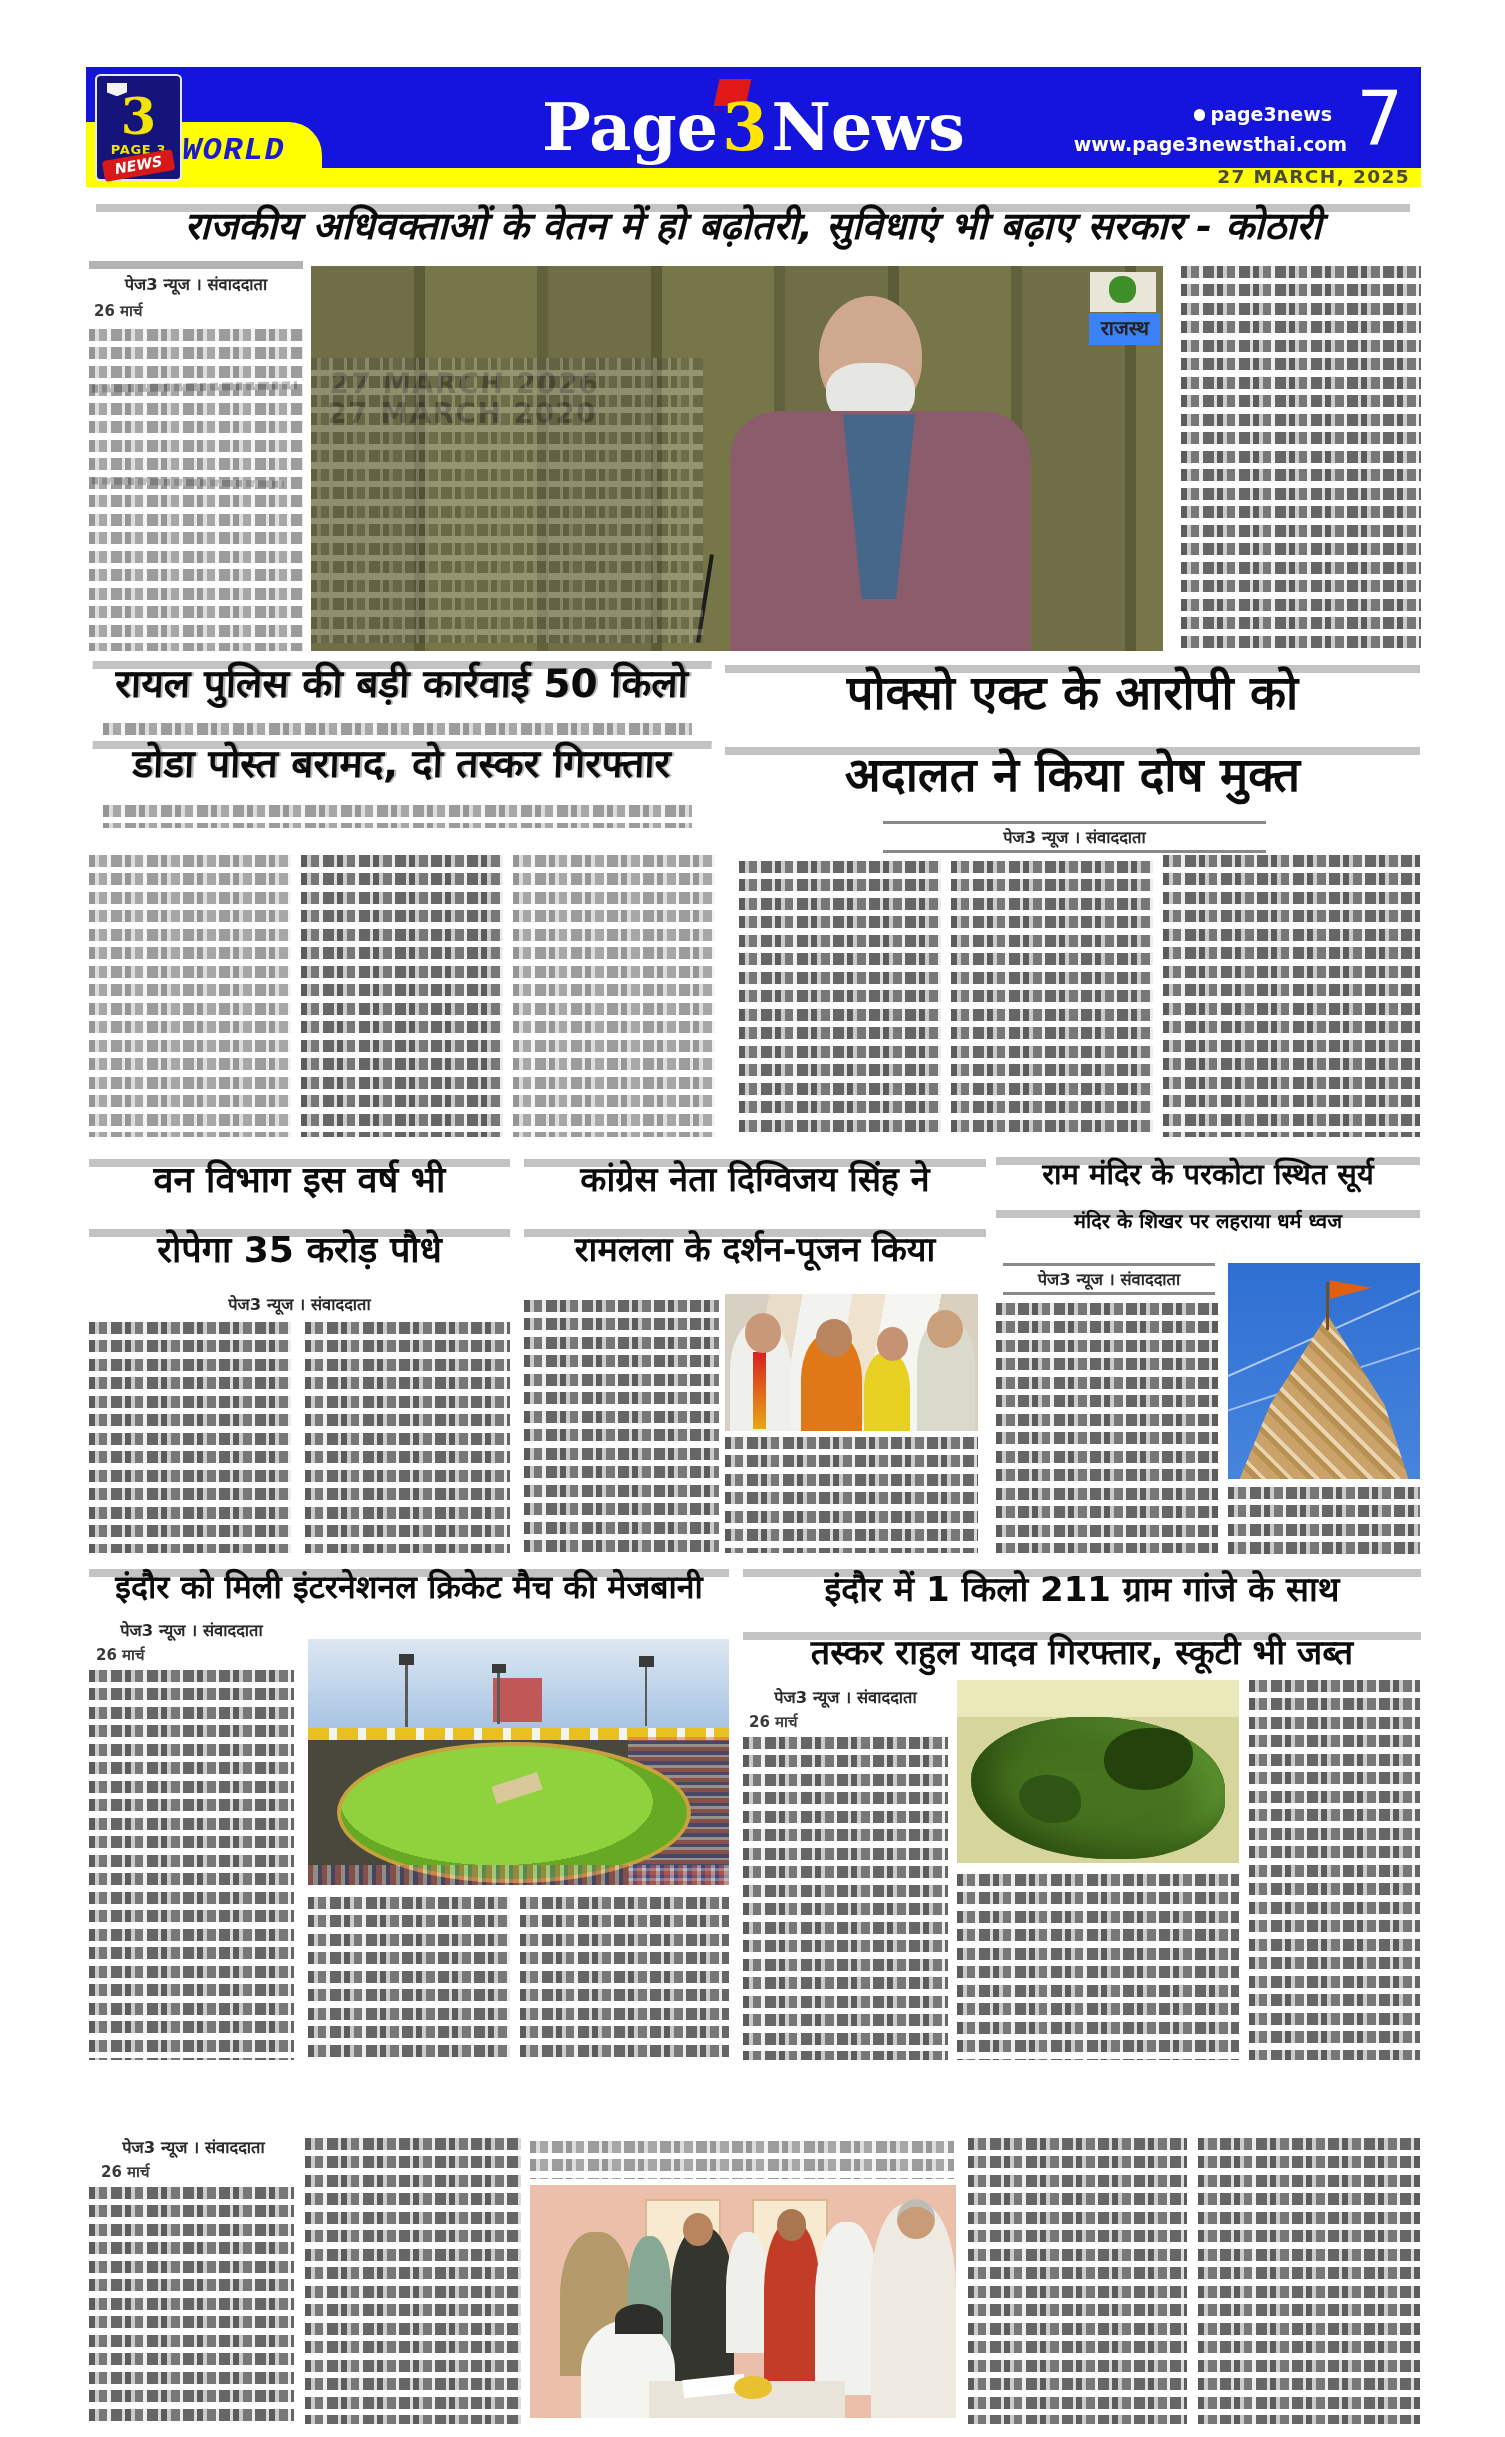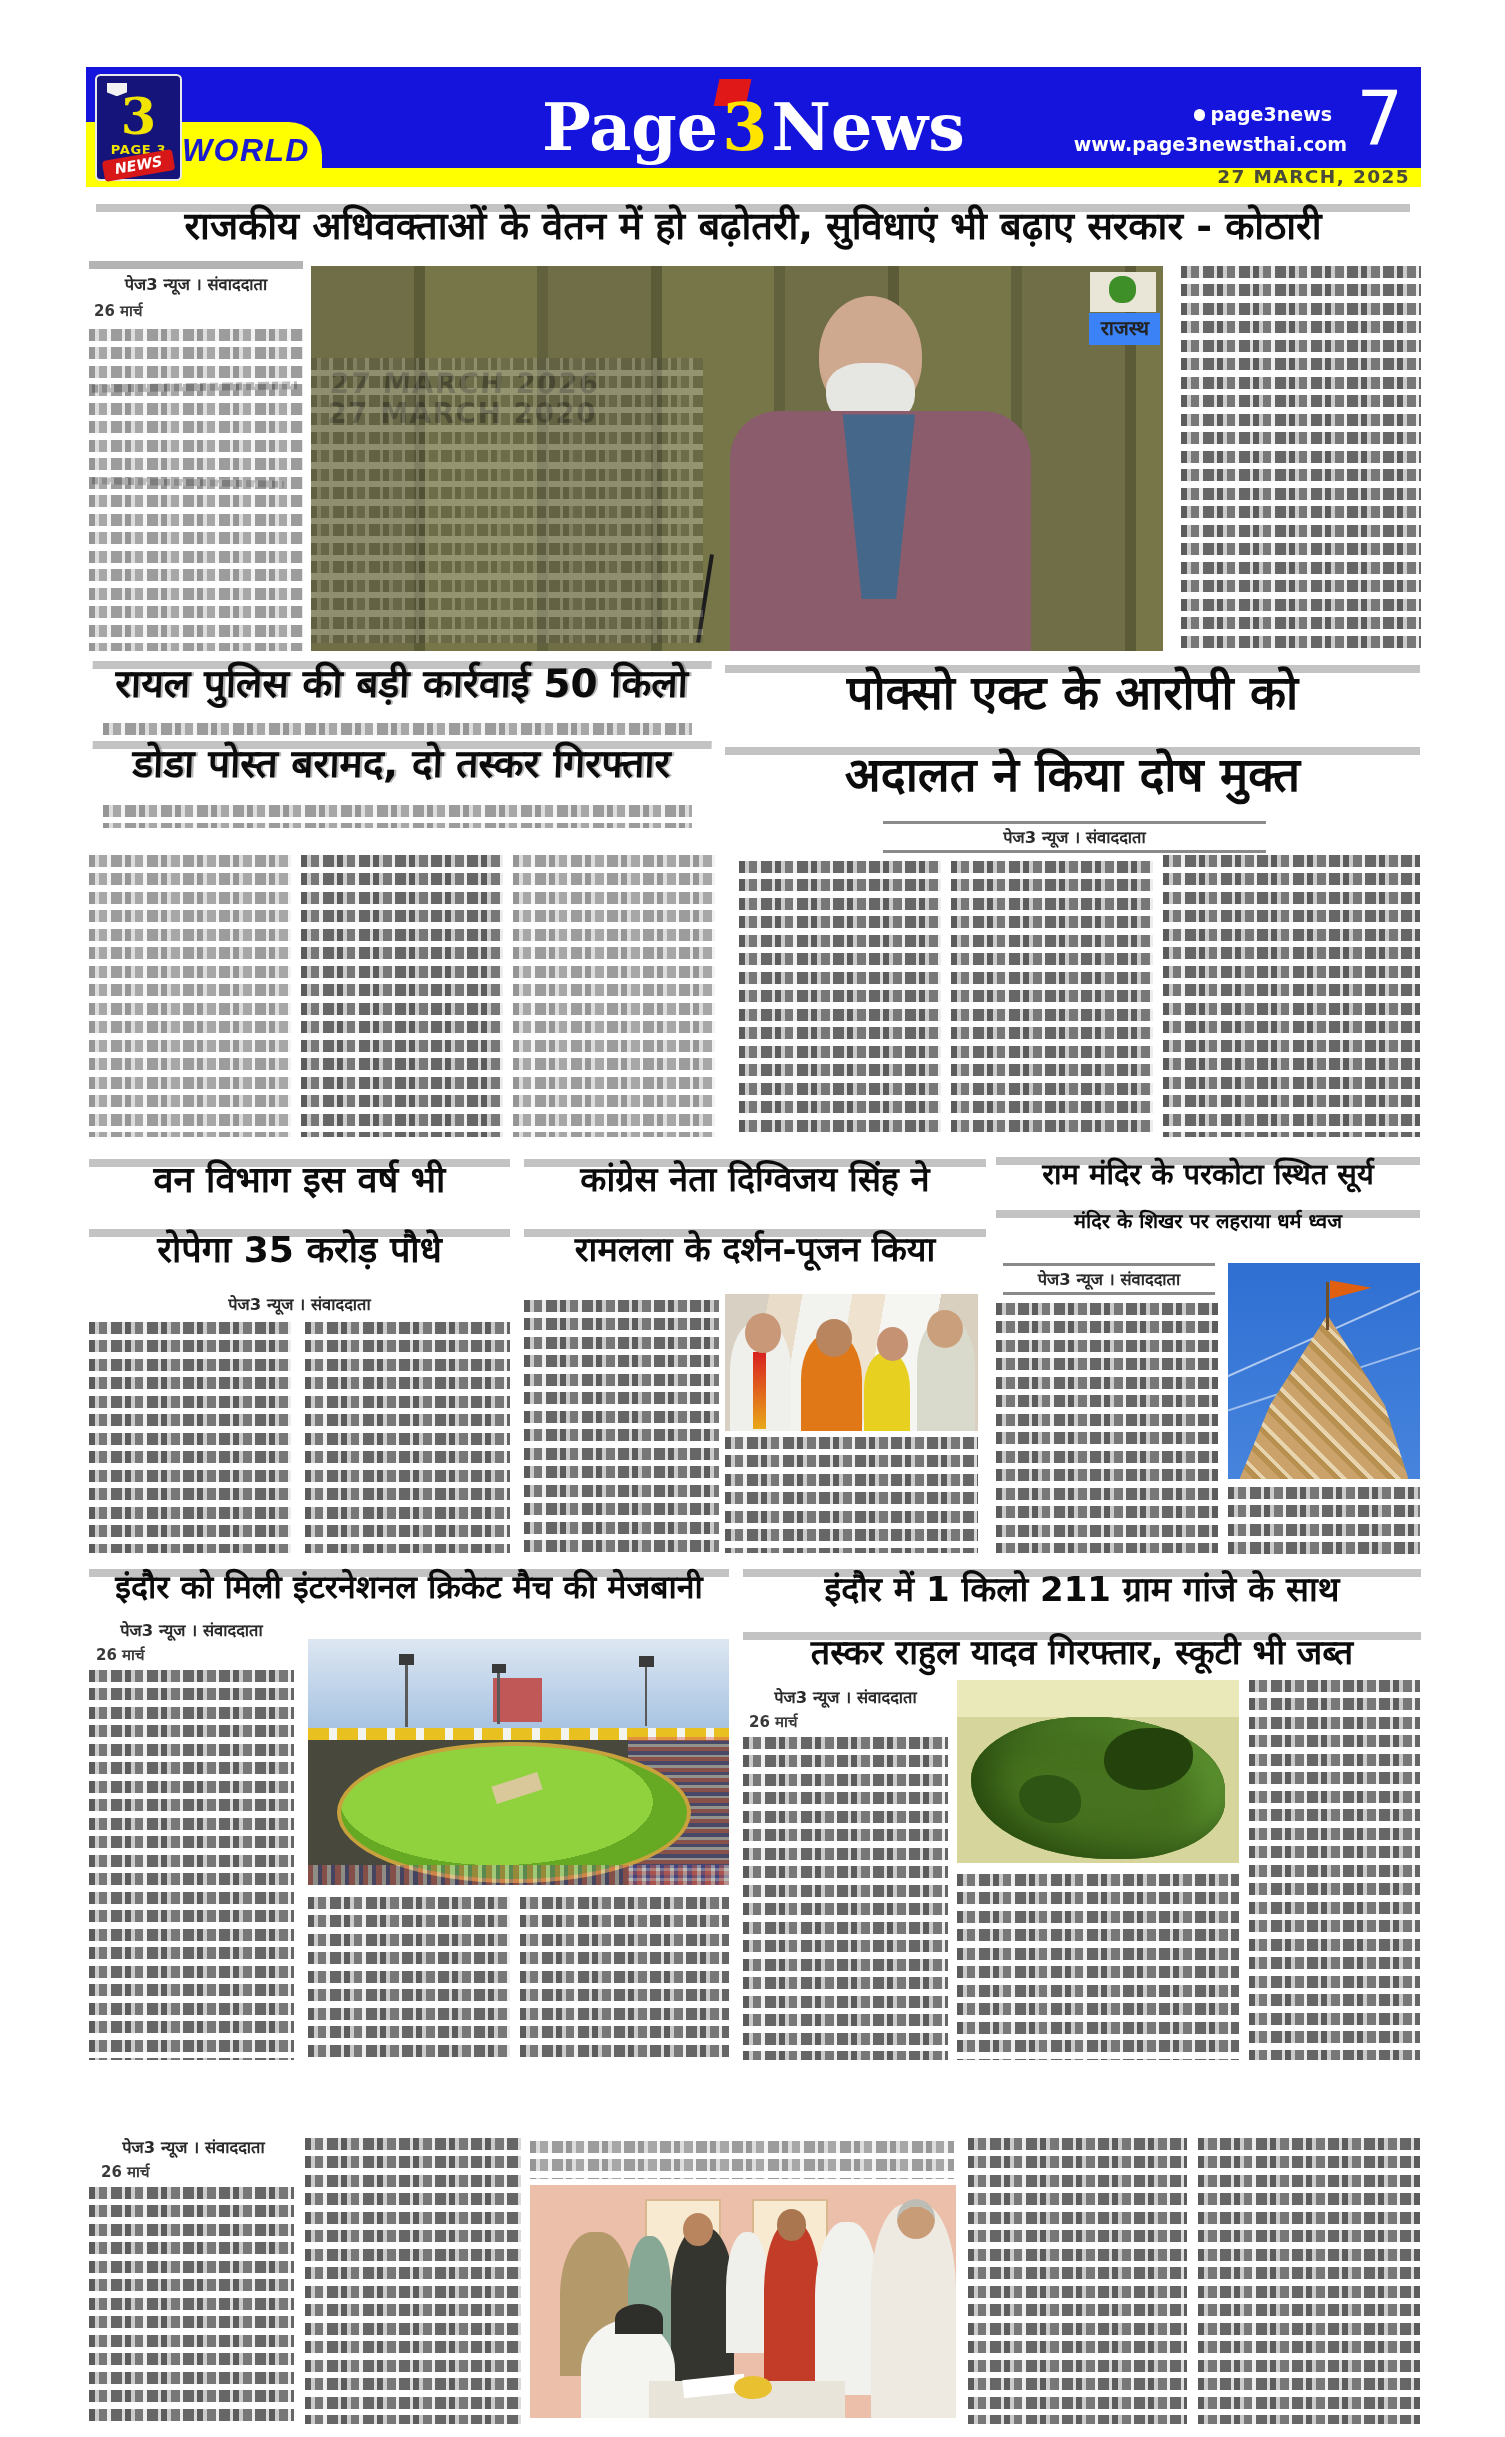--- a/index.html
+++ b/index.html
@@ -16,21 +16,21 @@
       repeating-linear-gradient(90deg,#2f2f2f 0 6.2px,#bdbdbd 6.2px 9.6px,#515151 9.6px 18.5px,#e8e8e8 18.5px 22px,#3c3c3c 22px 33px,#d2d2d2 33px 36px);}
   .soft{opacity:.5;}
   .med{opacity:.78;}
   .byline{font-weight:bold;color:#2a2a2a;text-align:center;font-size:16.4px;line-height:1.2;}
   .dateline{font-weight:bold;color:#3a3a3a;font-size:15px;}
   .rule{background:#b3b3b3;}
   .thinrule{background:#8a8a8a;}
   
   .hdr-blue{background:#1414dc;}
   .hdr-yellow{background:#ffff00;}
-  .world{font-family:Liberation Sans, sans-serif;font-style:italic;font-weight:bold;
+  .world{font-family:Liberation Mono, monospace;font-style:italic;font-weight:bold;
          color:#1b1bd0;font-size:32px;letter-spacing:1.4px;}
   .brand{font-family:"DejaVu Serif","Liberation Serif",serif;font-weight:bold;color:#ffffff;
          font-size:65px;white-space:nowrap;}
   .brand .b3{color:#ffe400;position:relative;display:inline-block;padding:0 4.1px;}
   .brand .b3 .flag{position:absolute;left:-1.4px;top:-9.6px;width:31.5px;height:27px;background:#e01818;
                    transform:skewX(-12deg);z-index:-1;}
   .wdot{display:inline-block;width:11.6px;height:11.6px;border-radius:50%;background:#fff;margin-right:5.5px;}
   .hsmall{color:#ffffff;font-weight:bold;font-size:19px;white-space:nowrap;}
   .date{color:#4a4a38;font-weight:bold;font-size:18.5px;letter-spacing:1.4px;}
   .p7{color:#ffffff;font-size:74px;font-weight:normal;}
@@ -65,21 +65,21 @@
     <div class="abs brand" style="left:50%;top:22px;transform:translateX(-50%);">
       <span>Page</span><span class="b3"><i class="flag"></i><span>3</span></span><span>News</span>
     </div>
 
     <div class="abs p7" style="right:9.6px;top:8.2px;width:63px;text-align:center;">7</div>
     <div class="abs hsmall" style="right:89px;top:36px;"><span class="wdot"></span><span>page3news</span></div>
     <div class="abs hsmall" style="right:74px;top:66px;">www.page3newsthai.com</div>
     <div class="abs date" style="right:11px;top:101px;height:18.5px;line-height:18.5px;">27 MARCH, 2025</div>
   </div>
 
-  <div class="abs hl cap" style="left:96px;top:204px;width:1314px;font-size:38px;">राजकीय अधिवक्ताओं के वेतन में हो बढ़ोतरी, सुविधाएं भी बढ़ाए सरकार - कोठारी</div>
+  <div class="abs hl cap" style="left:96px;top:204px;width:1314px;font-size:38px;font-style:italic;">राजकीय अधिवक्ताओं के वेतन में हो बढ़ोतरी, सुविधाएं भी बढ़ाए सरकार - कोठारी</div>
 
   <div class="abs rule" style="left:89px;top:261px;width:214px;height:7.5px;"></div>
   <div class="abs byline" style="left:89px;top:275px;width:214px;">पेज3 न्यूज । संवाददाता</div>
   <div class="abs dateline" style="left:94px;top:300px;">26 मार्च</div>
   <div class="abs noise soft" style="left:89px;top:329px;width:214px;height:322px;"></div>
 
   <div class="abs" style="left:311px;top:266px;width:852px;height:385px;background:#6b6a42;overflow:hidden;">
     <div class="abs" style="left:0;top:0;right:0;bottom:0;
          background:repeating-linear-gradient(90deg,#6f6e46 0 103px,#5c5b38 103px 114px,#777649 114px 226px,#62613d 226px 237px);"></div>
 

